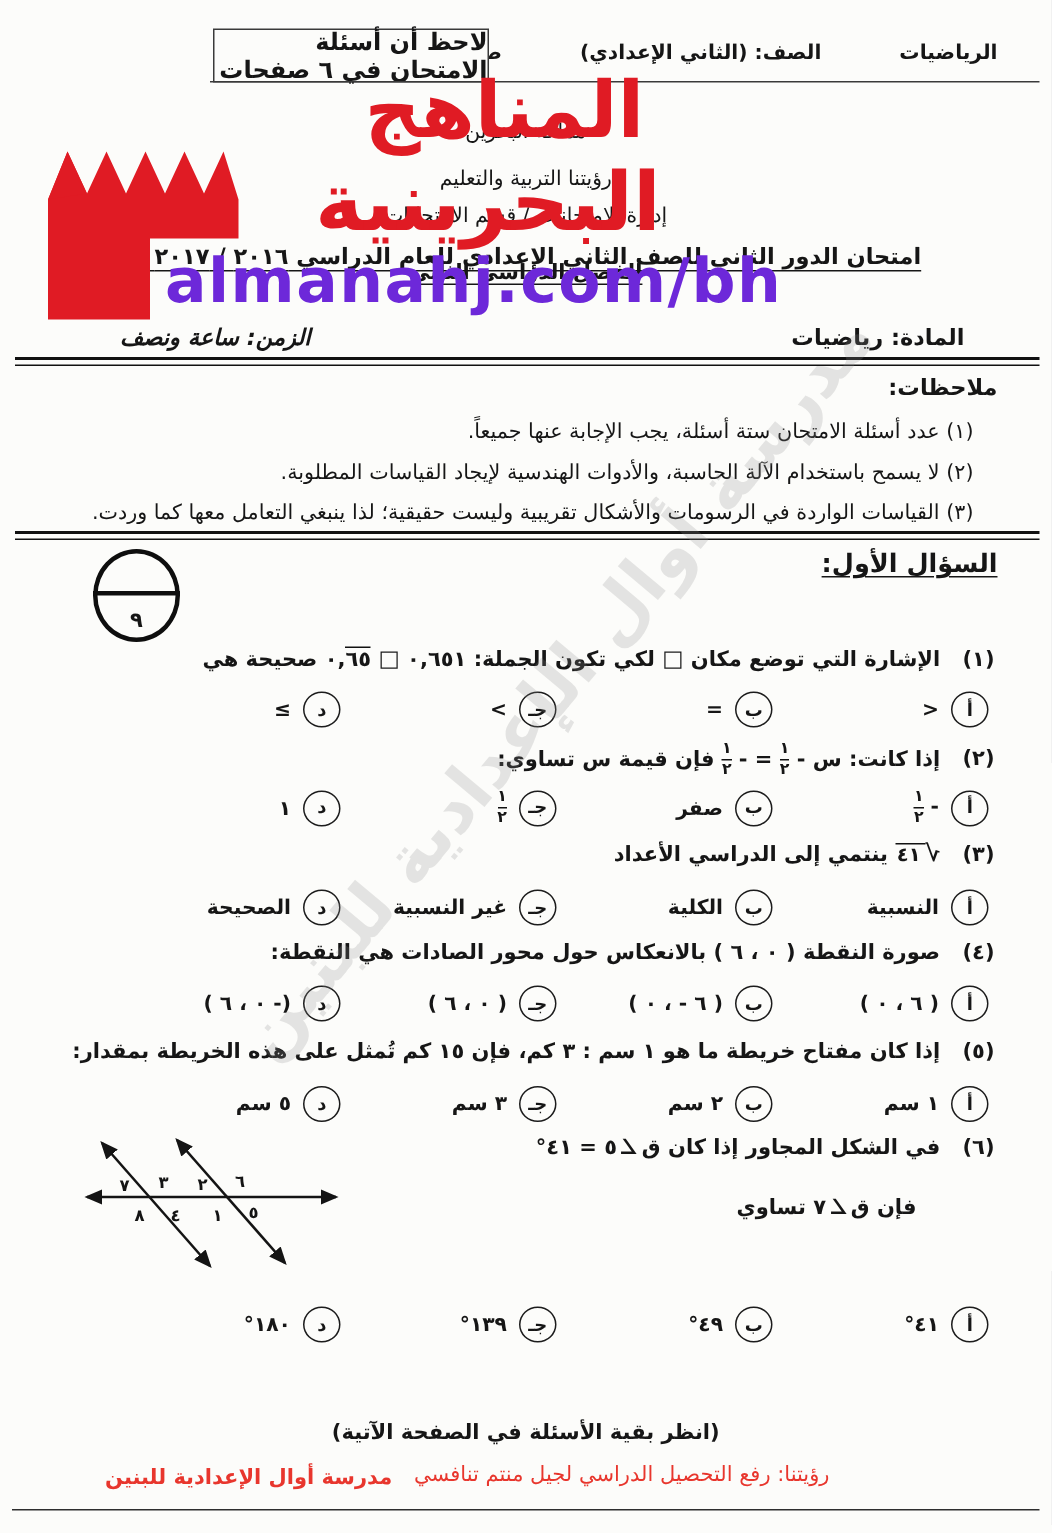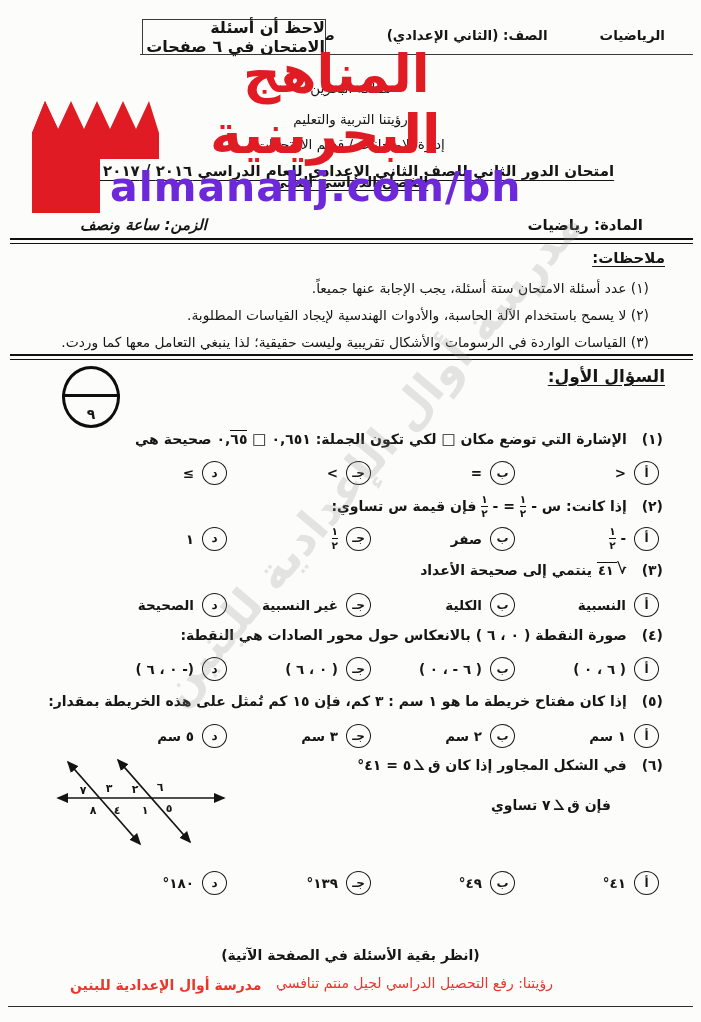--- a/index.html
+++ b/index.html
@@ -23,21 +23,21 @@
   .brand2{top:108px;left:210px;font-size:54px;font-weight:bold;line-height:1;z-index:6;}
   .banner{top:167px;left:110px;font-size:41px;font-weight:bold;letter-spacing:1px;z-index:6;direction:ltr;line-height:1;}
   .flag{top:93px;left:28px;z-index:5;}
   
   .subj{top:216px;right:58px;font-size:15px;font-weight:bold;}
   .time{top:216px;left:80px;font-size:15px;font-weight:bold;font-style:italic;}
   .dline{height:3px;border-top:2.6px solid #111;border-bottom:1.8px solid #111;}
   .dl1{top:238px;left:10px;right:8px;}
   .dl2{top:354px;left:10px;right:8px;}
   
-  .notes-title{top:249px;right:36px;font-size:15px;font-weight:bold;text-decoration:underline;text-underline-offset:3px;margin-left:32px;}
+  .notes-title{top:249px;right:36px;font-size:15px;font-weight:bold;text-underline-offset:3px;margin-left:32px;}
   .notes{top:275px;right:52px;left:20px;font-size:13.8px;font-weight:400;line-height:27px;}
   
   .sec-title{top:366px;right:36px;font-size:17px;font-weight:bold;text-decoration:underline;text-underline-offset:3px;}
   .marks{top:366px;left:62px;width:52px;height:56px;border:3.5px solid #0e0e0e;border-radius:50%;}
   .marks-line{position:absolute;top:44%;left:-3px;right:-3px;border-top:3px solid #0e0e0e;}
   .marks-num{position:absolute;bottom:3px;left:0;right:0;text-align:center;font-size:14px;font-weight:bold;}
   .instr{top:397px;right:54px;font-size:14.5px;font-weight:bold;}
   
   .q{right:38px;left:14px;font-size:14px;font-weight:600;}
   .qnum{font-weight:700;margin-left:10px;}
@@ -184,21 +184,21 @@
         <span class="val">١</span>
       </div>
   </div>
 
   <div class="abs q" style="top:562px">
     <span class="qnum">(٣)</span>
     <span class="radical">
         <span class="rnum ov">٤١</span>
         <span class="rsign">√</span>
       </span>
-    <span>ينتمي إلى صحيحة الأعداد</span>
+    <span>ينتمي إلى الدراسي الأعداد</span>
   </div>
   <div class="abs opts" style="top:593px">
     <div class="opt">
         <span class="circ">أ</span>
         <span class="val">النسبية</span>
       </div>
     <div class="opt">
         <span class="circ">ب</span>
         <span class="val">الكلية</span>
       </div>

